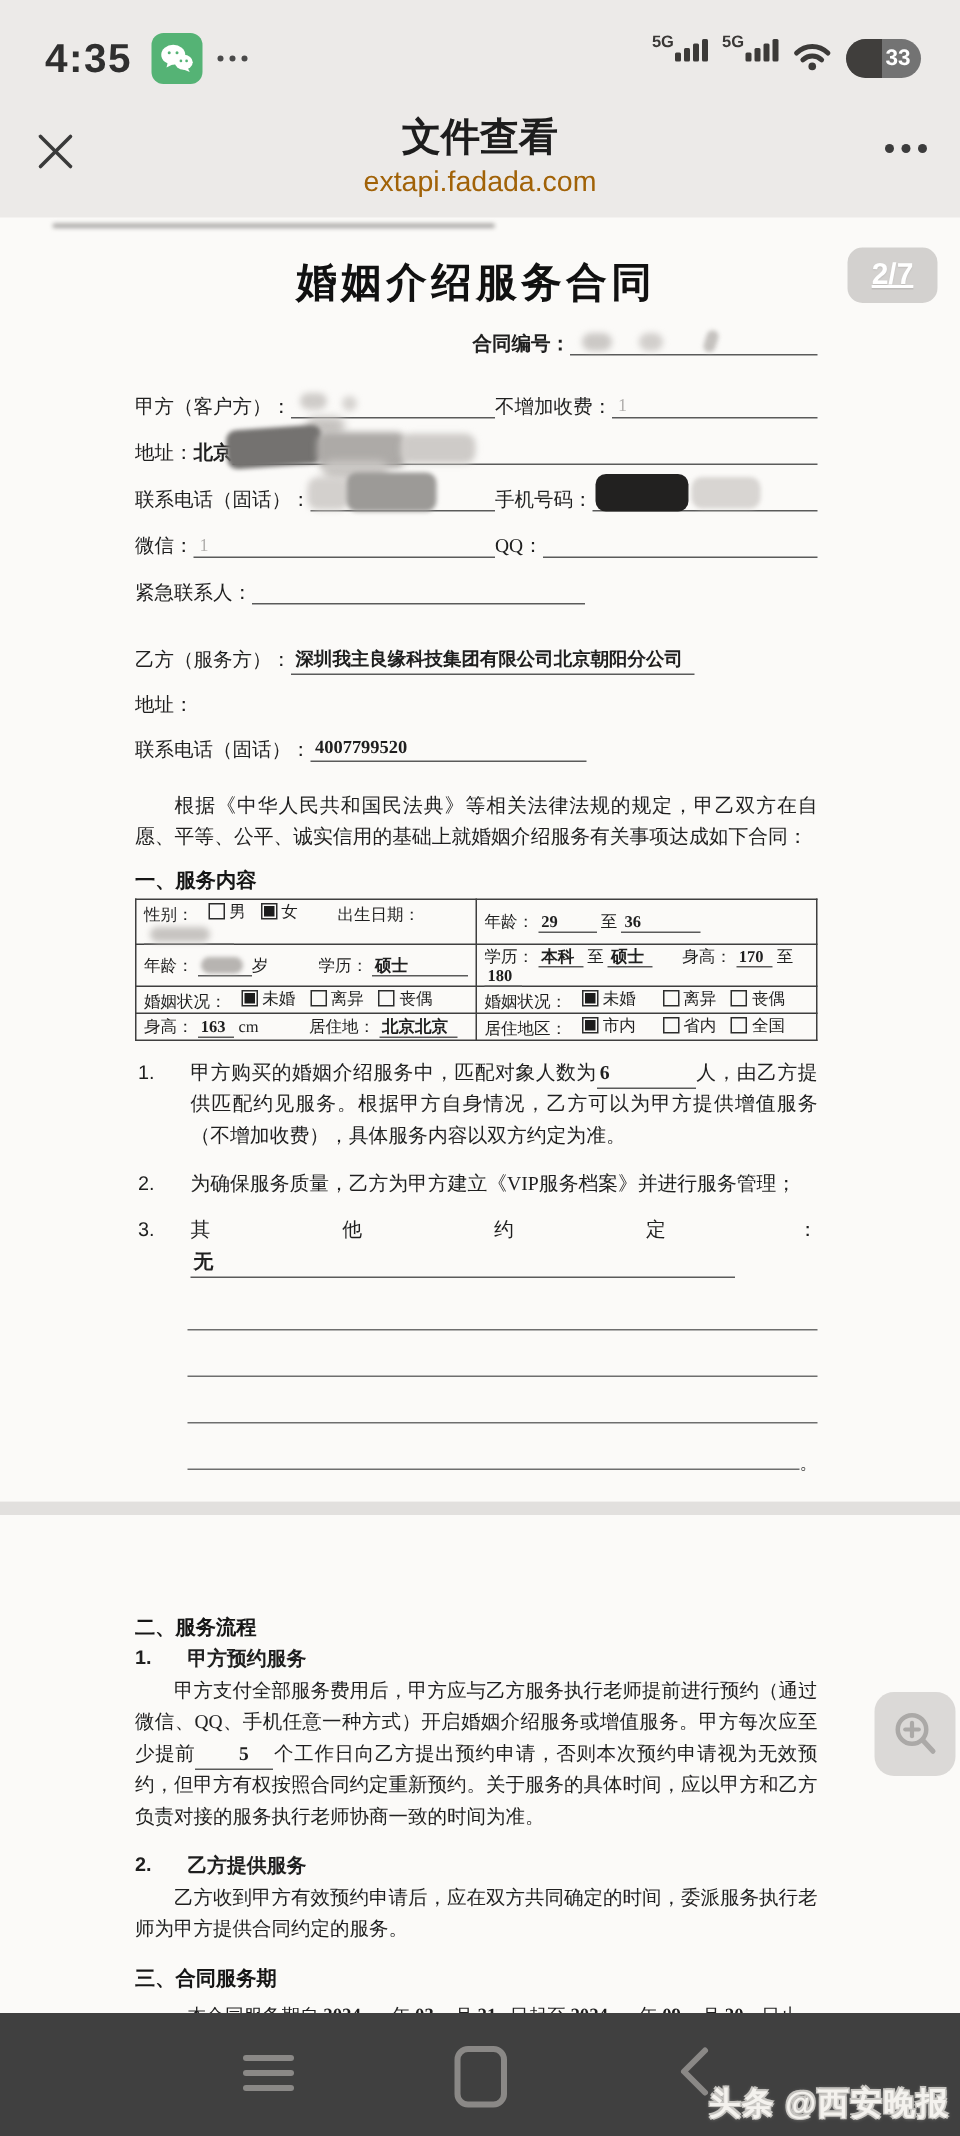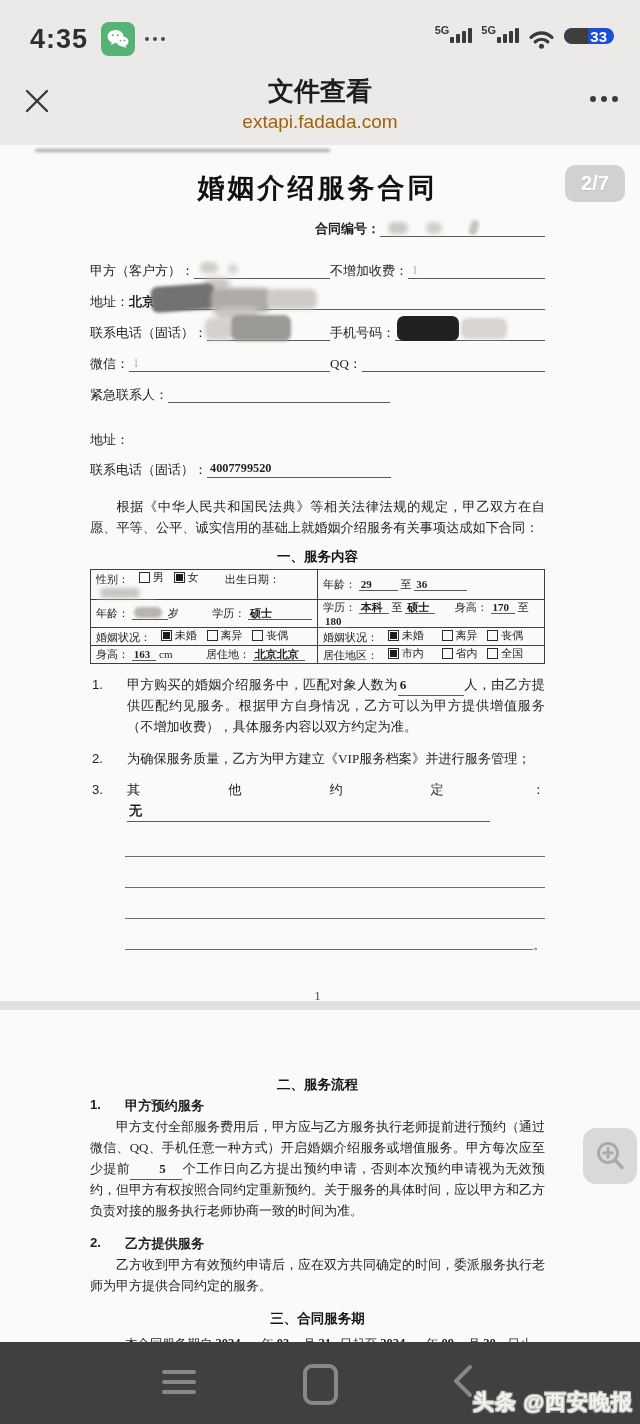--- a/index.html
+++ b/index.html
@@ -11,21 +11,21 @@
   .time{font-size:27px;font-weight:600;letter-spacing:1px;}
   .wx-icon{width:34px;height:34px;border-radius:8px;background:#55b375;margin-left:13px;display:flex;align-items:center;justify-content:center;}
   .sb-dots{display:flex;gap:4px;margin-left:10px;}
   .sb-dots i{width:4px;height:4px;border-radius:50%;background:#4a4a4a;}
   .sb-right{margin-left:auto;display:flex;align-items:flex-start;gap:9px;}
   .sig{display:flex;align-items:flex-end;}
   .sig .g{font-size:11px;font-weight:700;transform:translateY(-7px);margin-right:1px;color:#3a3836;}
   .bars{display:flex;align-items:flex-end;gap:2px;}
   .bars i{width:4px;background:#3c3a38;border-radius:1px;display:block;}
   .b1{height:6px;}.b2{height:9px;}.b3{height:12px;}.b4{height:15px;}
-  .battery{position:relative;width:50px;height:16px;border-radius:13px;background:#1d4ed8;overflow:hidden;}
+  .battery{position:relative;width:50px;height:26px;border-radius:13px;background:#737373;overflow:hidden;}
   .battery .lvl{position:absolute;left:0;top:0;bottom:0;width:24px;background:#403e3c;border-radius:13px 0 0 13px;}
   .battery .pct{position:absolute;right:7px;top:50%;transform:translateY(-50%);color:#fff;font-size:15px;font-weight:700;}
 
   
   .header{position:relative;height:73px;}
   .close-btn{position:absolute;left:20px;top:12px;width:34px;height:34px;display:flex;align-items:center;justify-content:center;}
   .hd-center{position:absolute;left:0;right:0;top:2px;text-align:center;}
   .hd-title{font-size:26px;font-weight:700;color:#1d1d1d;}
   .hd-url{font-size:19px;color:#a16207;margin-top:2px;}
   .menu-btn{position:absolute;right:22px;top:24px;display:flex;gap:5px;}
@@ -33,41 +33,41 @@
 
   
   .page{background:#fbfaf8;color:#1f1f1f;font-family:"Liberation Serif",serif;box-sizing:border-box;}
   .page1{height:856px;padding:0 95px 0 90px;position:relative;}
   .page-sep{height:9px;background:#e2e0de;}
   .page2{height:332px;padding:66px 95px 0 90px;position:relative;overflow:hidden;}
   .scan-artifact{position:absolute;left:35px;top:4px;width:295px;height:3px;background:#a8a6a4;filter:blur(1.5px);border-radius:2px;}
 
   .doc-title{margin:0;padding-top:25px;text-align:center;font-size:27px;font-weight:800;letter-spacing:3px;color:#111;font-family:"Liberation Sans",sans-serif;}
   .page-badge{position:absolute;right:-80px;top:20px;width:60px;height:37px;border-radius:10px;background:#d3d1cf;color:#fff;font-family:"Liberation Sans",sans-serif;
-    font-size:20px;font-weight:700;display:flex;align-items:center;justify-content:center;text-shadow:0 1px 1px #bdbbb9;}
+    font-size:20px;font-weight:700;display:flex;align-items:center;justify-content:center;text-shadow:0 1px 1px #bdbbb9;text-decoration:underline;}
 
   .contract-line{display:flex;margin:14px 0 0 225px;font-size:13px;height:19px;}
   .contract-line .lbl{font-weight:700;}
   .fl{position:relative;border-bottom:1px solid #5a5a5a;height:17px;display:inline-block;box-sizing:border-box;}
   .grow{flex:1;}
   .hint{position:absolute;left:4px;top:1px;color:#b2b0ae;font-size:12px;filter:blur(.4px);}
   .blob{position:absolute;border-radius:7px;}
 
   .form{margin-top:23px;font-size:13px;}
   .frow{display:flex;height:18px;margin-bottom:13px;}
   .col1{width:240px;display:flex;}
   .col2{flex:1;display:flex;}
   .bold{font-weight:700;}
   .uv{border-bottom:1px solid #5a5a5a;font-weight:700;padding:0 8px 1px 3px;}
   .pb-block{margin-top:27px;font-size:13px;}
   .pb-row{height:18px;margin-bottom:12px;display:flex;align-items:flex-start;}
   .pb-row .uv{font-size:12.3px;}
 
   .preamble{margin:17px 0 0 0;font-size:13.2px;line-height:1.62;text-align:justify;text-indent:2em;}
-  .h{font-weight:700;font-size:13.5px;margin-top:9px;font-family:"Liberation Sans",sans-serif;color:#161616;text-align:center;}
+  .h{font-weight:700;font-size:13.5px;margin-top:9px;font-family:"Liberation Sans",sans-serif;color:#161616;}
 
   table.profile{width:100%;border-collapse:collapse;margin-top:3px;font-size:11px;table-layout:fixed;}
   table.profile th,table.profile td{border:1px solid #3f3f3f;height:15px;padding:0 5px;font-weight:400;}
   table.profile th{text-align:center;font-size:11.5px;}
   .cw{display:inline-flex;align-items:center;margin-right:7px;white-space:nowrap;}
   .cb{width:9px;height:9px;border:1px solid #2c2c2c;display:inline-block;margin-right:3px;position:relative;flex:none;}
   .cb.checked::after{content:"";position:absolute;inset:1px;background:#1c1c1c;}
   .tu{border-bottom:1px solid #5a5a5a;font-weight:700;padding:0 6px 0 2px;}
   .tsp{display:inline-block;width:14px;}
 
@@ -249,20 +249,24 @@
       </div>
 
       <div class="frow">
         <span>紧急联系人：</span>
         <span class="fl" style="width:222px;"></span>
       </div>
     </div>
 
     <div class="pb-block">
       <div class="pb-row">
+        <span>乙方（服务方）：</span>
+        <span class="uv">深圳我主良缘科技集团有限公司北京朝阳分公司</span>
+      </div>
+      <div class="pb-row">
         <span>地址：</span>
       </div>
       <div class="pb-row">
         <span>联系电话（固话）：</span>
         <span class="uv" style="padding-right:120px;">4007799520</span>
       </div>
     </div>
 
     <p class="preamble">根据《中华人民共和国民法典》等相关法律法规的规定，甲乙双方在自愿、平等、公平、诚实信用的基础上就婚姻介绍服务有关事项达成如下合同：</p>
 

